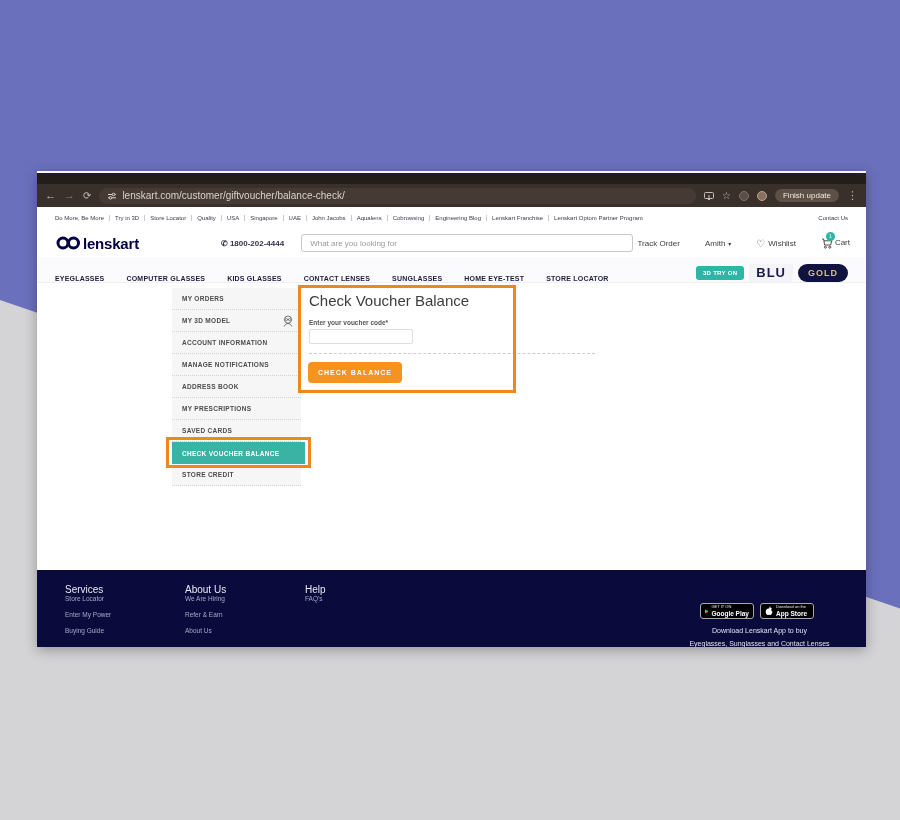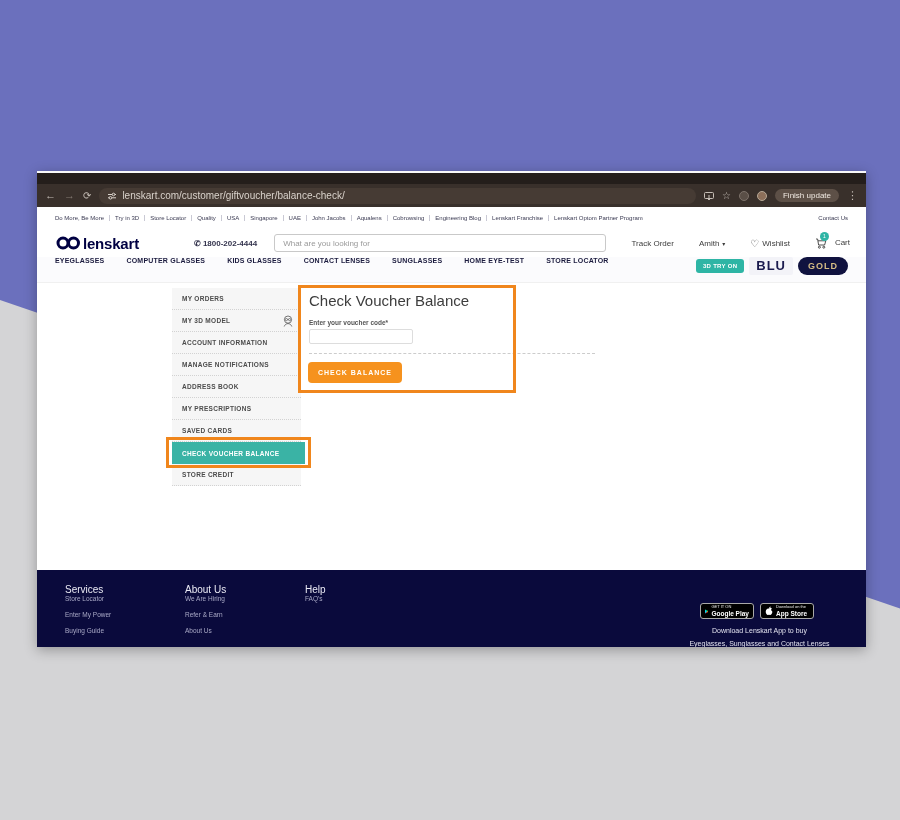--- a/index.html
+++ b/index.html
@@ -33,37 +33,37 @@
   .utilnav .links { display:flex; align-items:center; }
   .utilnav .links span { padding:0 5px; border-right:1px solid #c9c9d4; white-space:nowrap; }
   .utilnav .links span:first-child { padding-left:0; }
   .utilnav .links span:last-child { border-right:none; }
   .utilnav .contact { margin-left:auto; }
 
   
   .header { height:28px; background:#fff; display:flex; align-items:center; padding:0 16px 0 18px; }
   .brand { display:flex; align-items:center; }
   .brand b { font-size:15px; color:#000042; letter-spacing:-.2px; }
-  .phone { margin-left:55px; font-size:8px; font-weight:bold; color:#33334d; white-space:nowrap; }
+  .phone { margin-left:82px; font-size:8px; font-weight:bold; color:#33334d; white-space:nowrap; }
   .search { margin-left:17px; width:332px; height:18px; border:1px solid #c9c9c9;
     border-radius:3px; font-size:8px; padding:0 8px; color:#555; outline:none;
     font-family:"Liberation Sans", sans-serif; }
   .search::placeholder { color:#9a9a9a; }
   .hdr-right { margin-left:auto; display:flex; align-items:center; gap:25px;
     font-size:8px; color:#3c3c3c; }
   .hdr-item { display:flex; align-items:center; gap:3px; white-space:nowrap; }
   .heart { font-size:10px; color:#444; }
-  .cartwrap { position:relative; display:flex; align-items:flex-start; gap:8px; }
+  .cartwrap { position:relative; display:flex; align-items:flex-start; gap:2px; }
   .cart-badge { position:absolute; top:-6px; left:5px; width:9px; height:9px;
     border-radius:50%; background:#2eb5a5; color:#fff; font-size:5px;
     display:flex; align-items:center; justify-content:center; }
 
   
   .mainnav { height:26px; background:#fbfbfd; border-bottom:1px solid #f0f0f0;
-    display:flex; align-items:flex-start; padding:0 18px; gap:22px;
+    display:flex; align-items:flex-end; padding:0 18px; gap:22px;
     font-size:7px; font-weight:bold; color:#1b1b3e; letter-spacing:.2px; }
   .mainnav .item { white-space:nowrap; }
   .nav-right { margin-left:auto; display:flex; align-items:center; gap:5px; }
   .btn-tryon { background:#2eb5a5; color:#fff; font-size:6px; font-weight:bold;
     padding:4px 7px; border-radius:3px; letter-spacing:.3px; }
   .btn-blu { background:#f3f3f8; color:#1a1a4e; font-size:13px; font-weight:bold;
     padding:1px 7px 2px; letter-spacing:1px; border-radius:2px; }
   .btn-gold { background:#10123f; color:#d6bd85; font-size:9px; font-weight:bold;
     padding:4px 10px; border-radius:9px; letter-spacing:1px; }
 

